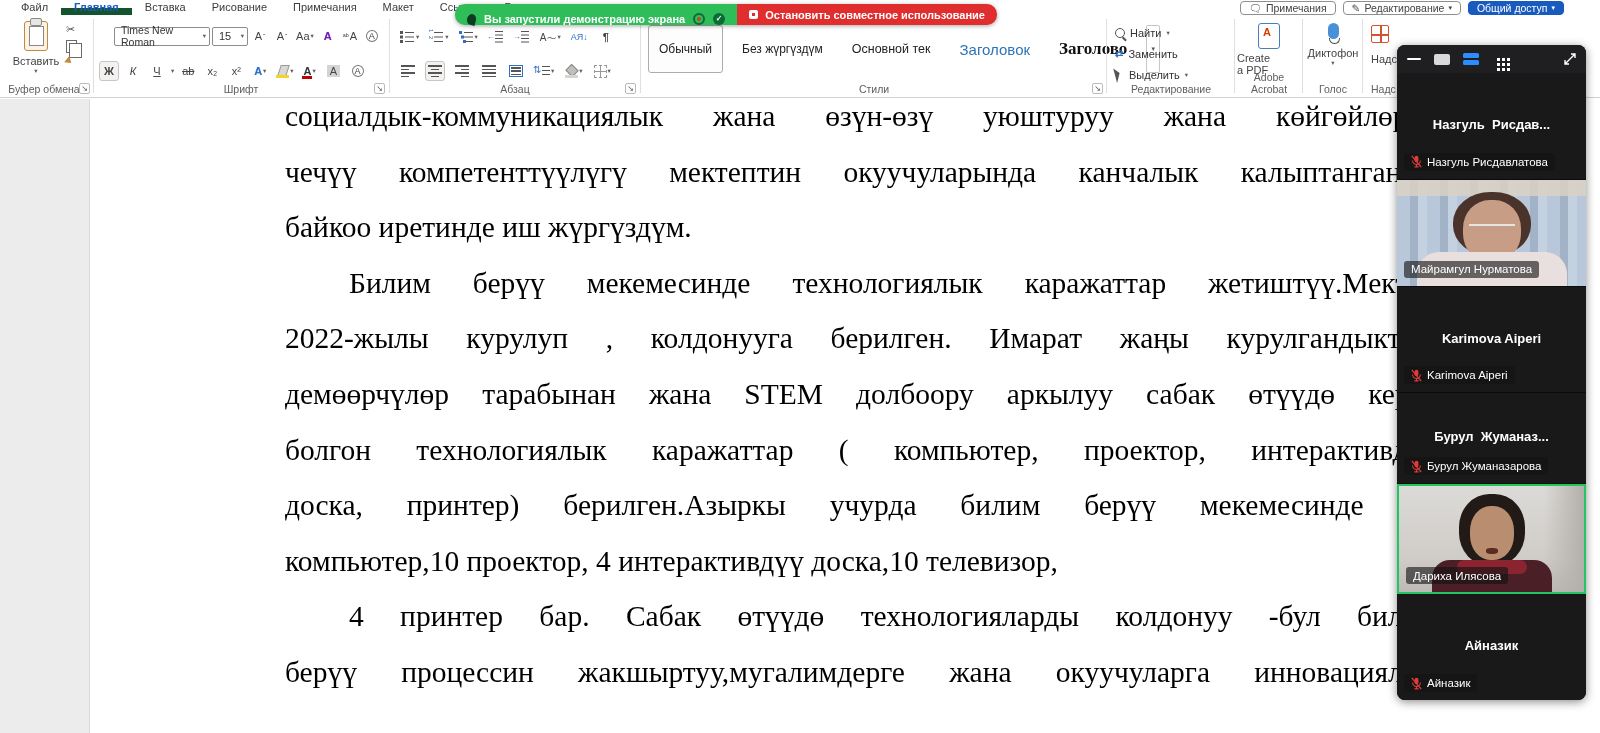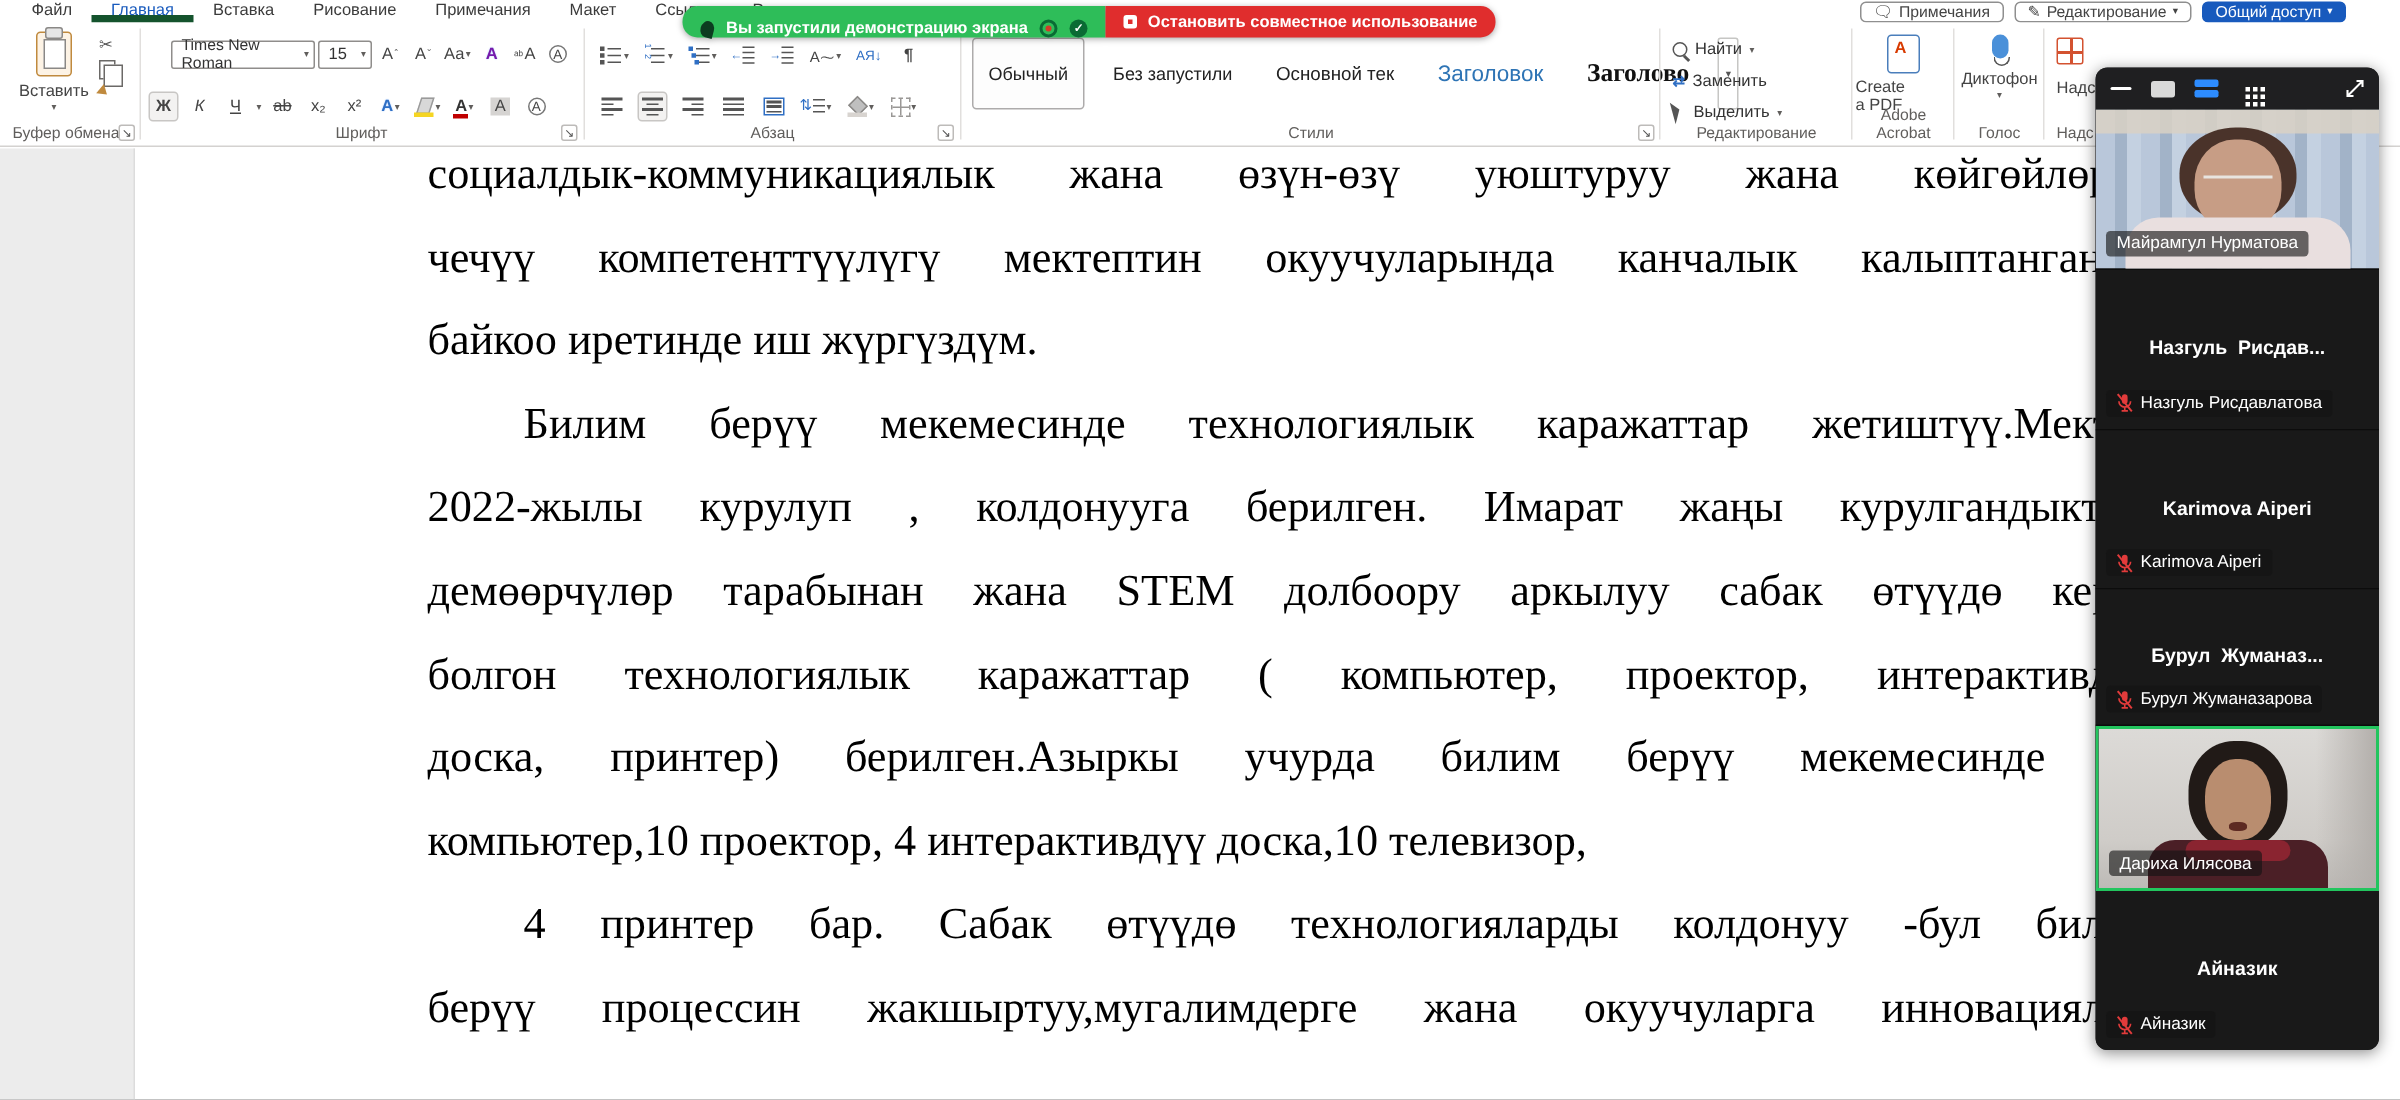--- a/index.html
+++ b/index.html
@@ -4,21 +4,21 @@
 <style>
   * { margin:0; padding:0; box-sizing:border-box; }
   html,body { background:#888; }
   .stage{ position:relative; width:1600px; height:733px; background:#fff; overflow:hidden;
           font-family:"Liberation Sans",sans-serif; color:#333; }
 
   
   .tabbar{ position:absolute; top:0; left:0; width:100%; height:15px; background:#fff;
            display:flex; align-items:flex-start; padding-left:8px; font-size:11px; color:#3b3b3b; }
   .tab{ padding:1px 13px; height:15px; line-height:13px; cursor:default; white-space:nowrap; }
-  .tab.active{ color:#185abd; font-weight:normal; border-bottom:5px solid #14532d; }
+  .tab.active{ color:#185abd; font-weight:bold; border-bottom:7px solid #14532d; }
   .titlebar-right{ position:absolute; top:1px; right:36px; display:flex; gap:7px; align-items:center; }
   .tb-btn{ height:14px; line-height:12px; font-size:10.5px; color:#444; border:1px solid #8f8f8f;
            border-radius:4px; padding:0 8px; background:#fff; display:flex; align-items:center; gap:4px;}
   .tb-btn.primary{ background:#185abd; border-color:#185abd; color:#fff; }
   .tb-caret{ font-size:7px; }
 
   
   .banner{ position:absolute; top:4px; left:455px; height:21px; display:flex; z-index:60; font-size:11px;
            font-weight:bold; color:#fff; filter:drop-shadow(0 1px 2px rgba(0,0,0,.35)); }
   .banner-green{ background:#2ebd59; border-radius:10px 0 0 10px; display:flex; align-items:flex-end;
@@ -415,21 +415,21 @@
           </span>
       </div>
       <div class="group-label">Абзац</div>
       <span class="launcher" style="right:2px;">↘</span>
     </div>
     <div class="gsep" style="left:640px;"></div>
 
     <div class="group" style="left:643px; width:462px;">
       <div class="fr" style="left:5px; top:10px; gap:9px;">
         <span class="style-item sel st-normal">Обычный</span>
-        <span class="style-item st-nospace">Без запустили</span>
+        <span class="style-item st-nospace">Без жүргүздүм</span>
         <span class="style-item st-body">Основной тек</span>
         <span class="style-item st-h1">Заголовок</span>
         <span class="style-item st-title">Заголово</span>
         <span class="gal-col">▾</span>
       </div>
       <div class="group-label">Стили</div>
       <span class="launcher" style="right:2px;">↘</span>
     </div>
     <div class="gsep" style="left:1106px;"></div>
 
@@ -514,41 +514,41 @@
           <i></i>
           <i></i>
         </span>
       <span class="z-grid"></span>
       <svg class="z-expand" viewBox="0 0 14 14">
         <path d="M2 12 L12 2 M8 2 h4 v4 M6 12 H2 V8" stroke="#fff" stroke-width="1.4" fill="none"></path>
       </svg>
     </div>
 
     <div class="tile">
-      <div class="vid1">
-        <div class="wall"></div>
-          <div class="hair"></div>
-          <div class="face"></div>
-        <div class="glasses"></div>
-          <div class="body"></div>
-      </div>
-      <div class="chip">
-        <span>Майрамгул Нурматова</span>
-      </div>
-    </div>
-
-    <div class="tile">
       <div class="bigname">Назгуль  Рисдав...</div>
       <div class="chip">
         <svg class="micmute" width="11" height="13" viewBox="0 0 11 13">
           <rect x="3.6" y="0.8" width="3.8" height="6.4" rx="1.9" fill="#e23b3b"></rect>
           <path d="M1.6 5.5 a3.9 3.9 0 0 0 7.8 0 M5.5 9.5 v2.4 M3.4 11.9 h4.2" stroke="#e23b3b" stroke-width="1.1" fill="none"></path>
           <line x1="0.8" y1="0.8" x2="10.2" y2="12.2" stroke="#e23b3b" stroke-width="1.3"></line>
         </svg>
         <span>Назгуль Рисдавлатова</span>
+      </div>
+    </div>
+
+    <div class="tile">
+      <div class="vid1">
+        <div class="wall"></div>
+          <div class="hair"></div>
+          <div class="face"></div>
+        <div class="glasses"></div>
+          <div class="body"></div>
+      </div>
+      <div class="chip">
+        <span>Майрамгул Нурматова</span>
       </div>
     </div>
 
     <div class="tile">
       <div class="bigname">Karimova Aiperi</div>
       <div class="chip">
         <svg class="micmute" width="11" height="13" viewBox="0 0 11 13">
           <rect x="3.6" y="0.8" width="3.8" height="6.4" rx="1.9" fill="#e23b3b"></rect>
           <path d="M1.6 5.5 a3.9 3.9 0 0 0 7.8 0 M5.5 9.5 v2.4 M3.4 11.9 h4.2" stroke="#e23b3b" stroke-width="1.1" fill="none"></path>
           <line x1="0.8" y1="0.8" x2="10.2" y2="12.2" stroke="#e23b3b" stroke-width="1.3"></line>

